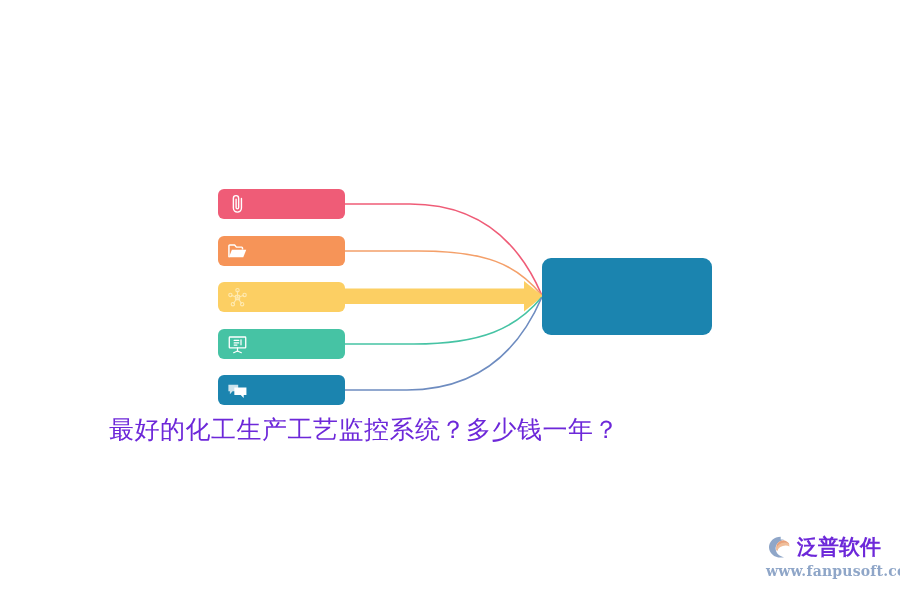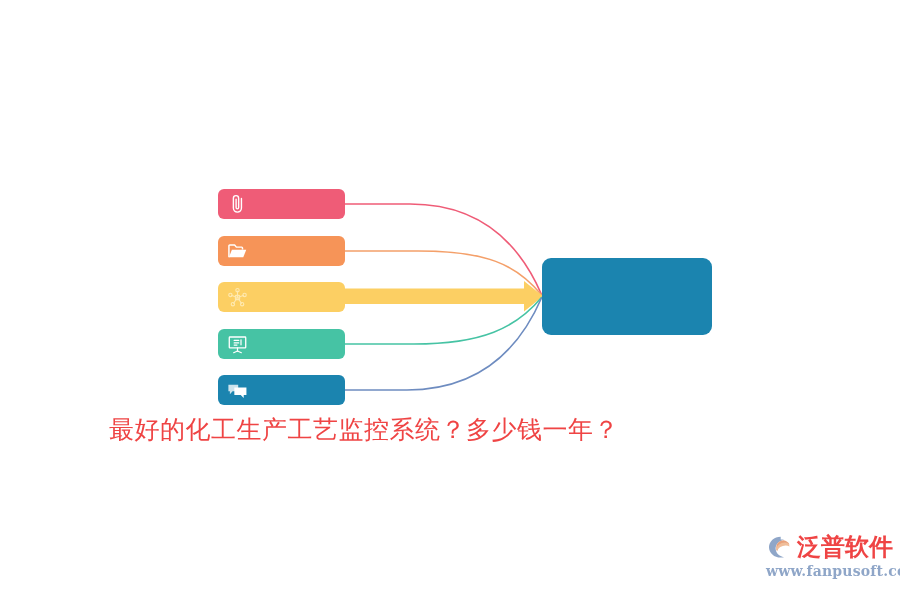--- a/index.html
+++ b/index.html
@@ -68,21 +68,21 @@
   
   #caption {
     position: absolute;
     left: 0;
     top: 413px;
     width: 728px;
     text-align: center;
     font-family: "DejaVu Serif", "Liberation Serif", serif;
     font-size: 25px;
     line-height: 34px;
-    color: #ef4444;
+    color: #6d28d9;
     letter-spacing: 0.5px;
     white-space: nowrap;
   }
   
   #watermark {
     position: absolute;
     left: 766px;
     top: 532px;
     width: 128px;
     height: 50px;
@@ -94,23 +94,23 @@
   }
   #watermark-mark {
     width: 28px;
     height: 28px;
     flex: 0 0 auto;
     margin-right: 3px;
   }
   #watermark-mark svg { display: block; }
   #watermark-brand {
     font-family: "DejaVu Sans", "Liberation Sans", sans-serif;
-    font-size: 24px;
+    font-size: 21px;
     font-weight: bold;
-    color: #ef4444;
+    color: #6d28d9;
     line-height: 28px;
     letter-spacing: 0px;
   }
   #watermark-url {
     font-family: "DejaVu Serif", "Liberation Serif", serif;
     font-size: 14px;
     font-weight: bold;
     color: #8FA6C8;
     letter-spacing: 0.2px;
     margin-top: 1px;

